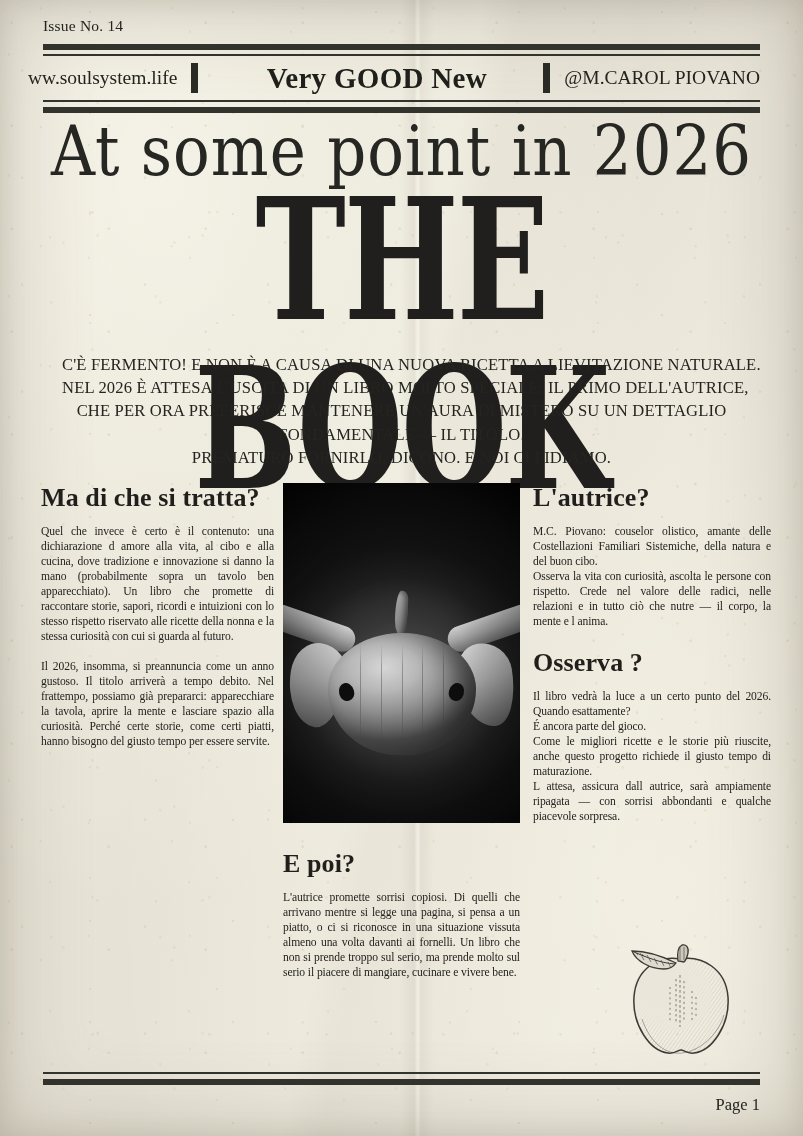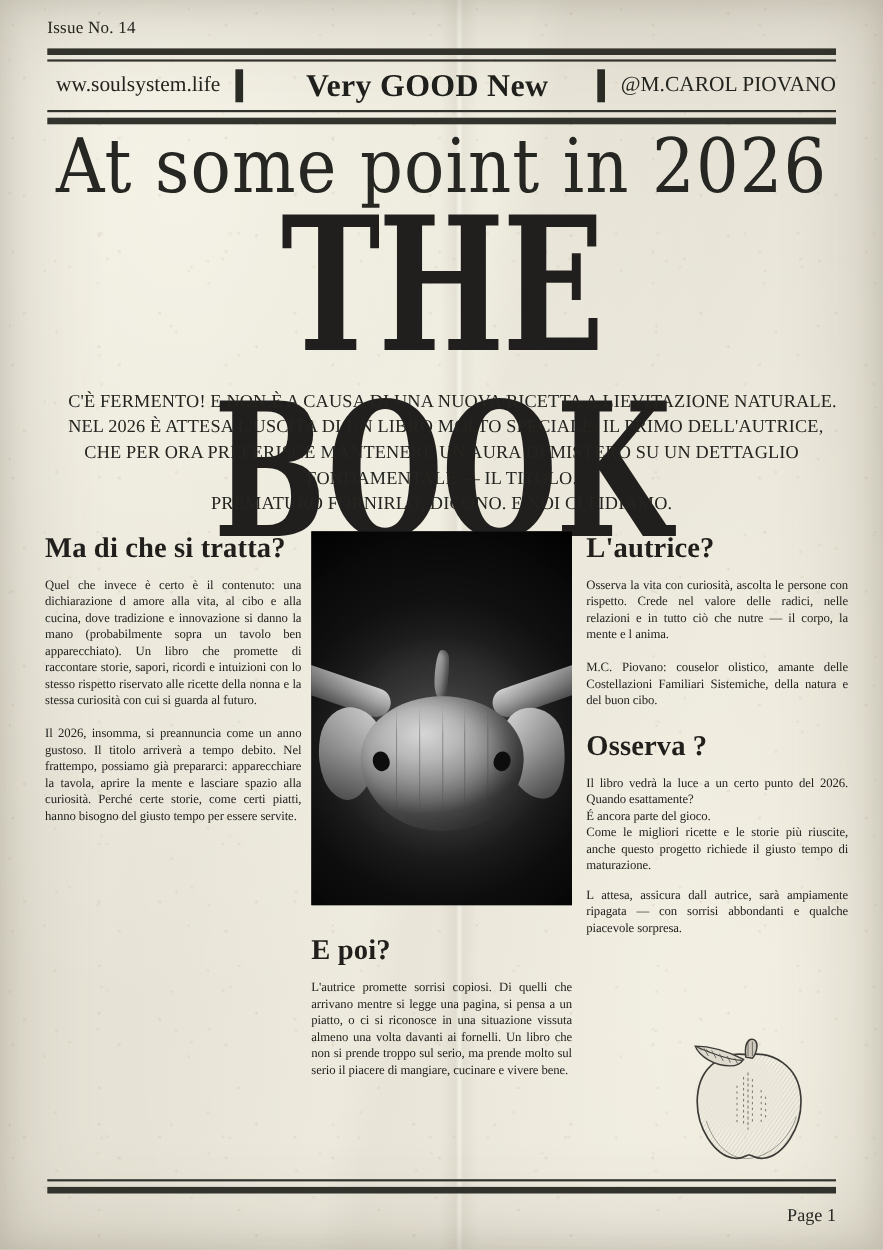--- a/index.html
+++ b/index.html
@@ -73,21 +73,21 @@
     font-size: 15.5px;
     letter-spacing: 0.2px;
     color: #24241f;
   }
   .rule { position: absolute; background: #33332e; }
   .rule-thick { height: 6px; }
   .rule-thin  { height: 2px; }
 
   .masthead {
     position: absolute;
-    left: 51px; right: 43px;
+    left: 28px; right: 43px;
     top: 62px;
     height: 32px;
     display: flex;
     align-items: center;
   }
   .mh-left {
     font-size: 19.5px;
     white-space: nowrap;
     color: #24241f;
   }
@@ -348,27 +348,27 @@
         <div class="nail r"></div>
         <div class="shade"></div>
       </div>
 
       <h2 class="sect" style="margin-top:26px">E poi?</h2>
       <p class="body">L'autrice promette sorrisi copiosi. Di quelli che arrivano mentre si legge una pagina, si pensa a un piatto, o ci si riconosce in una situazione vissuta almeno una volta davanti ai fornelli. Un libro che non si prende troppo sul serio, ma prende molto sul serio il piacere di mangiare, cucinare e vivere bene.</p>
     </div>
 
     <div class="col col-right">
       <h2 class="sect">L'autrice?</h2>
+      <p class="body" style="margin-bottom:0"> M.C. Piovano: couselor olistico, amante delle Costellazioni Familiari Sistemiche, della natura e del buon cibo.</p>
       <p class="body">Osserva la vita con curiosità, ascolta le persone con rispetto. Crede nel valore delle radici, nelle relazioni e in tutto ciò che nutre — il corpo, la mente e l anima.</p>
-      <p class="body" style="margin-bottom:0"> M.C. Piovano: couselor olistico, amante delle Costellazioni Familiari Sistemiche, della natura e del buon cibo.</p>
 
       <h2 class="sect" style="margin-top:19px">Osserva ?</h2>
       <p class="body" style="margin-bottom:0">Il libro vedrà la luce a un certo punto del 2026. Quando esattamente?</p>
       <p class="body" style="margin-bottom:0">É ancora parte del gioco.</p>
-      <p class="body" style="margin-bottom:12px">Come le migliori ricette e le storie più riuscite, anche questo progetto richiede il giusto tempo di maturazione.</p>
+      <p class="body" style="margin-bottom:0">Come le migliori ricette e le storie più riuscite, anche questo progetto richiede il giusto tempo di maturazione.</p>
       <p class="body">L attesa, assicura dall autrice, sarà ampiamente ripagata — con sorrisi abbondanti e qualche piacevole sorpresa.</p>
     </div>
 
     <div class="apple-wrap">
       <svg width="176" height="132" viewBox="0 0 176 132">
         <defs>
           <pattern id="hatch" width="3" height="3" patternUnits="userSpaceOnUse" patternTransform="rotate(35)">
             <line x1="0" y1="0" x2="0" y2="3" stroke="#4a4944" stroke-width="0.7"></line>
           </pattern>
           <pattern id="hatch2" width="2.2" height="2.2" patternUnits="userSpaceOnUse" patternTransform="rotate(-40)">

